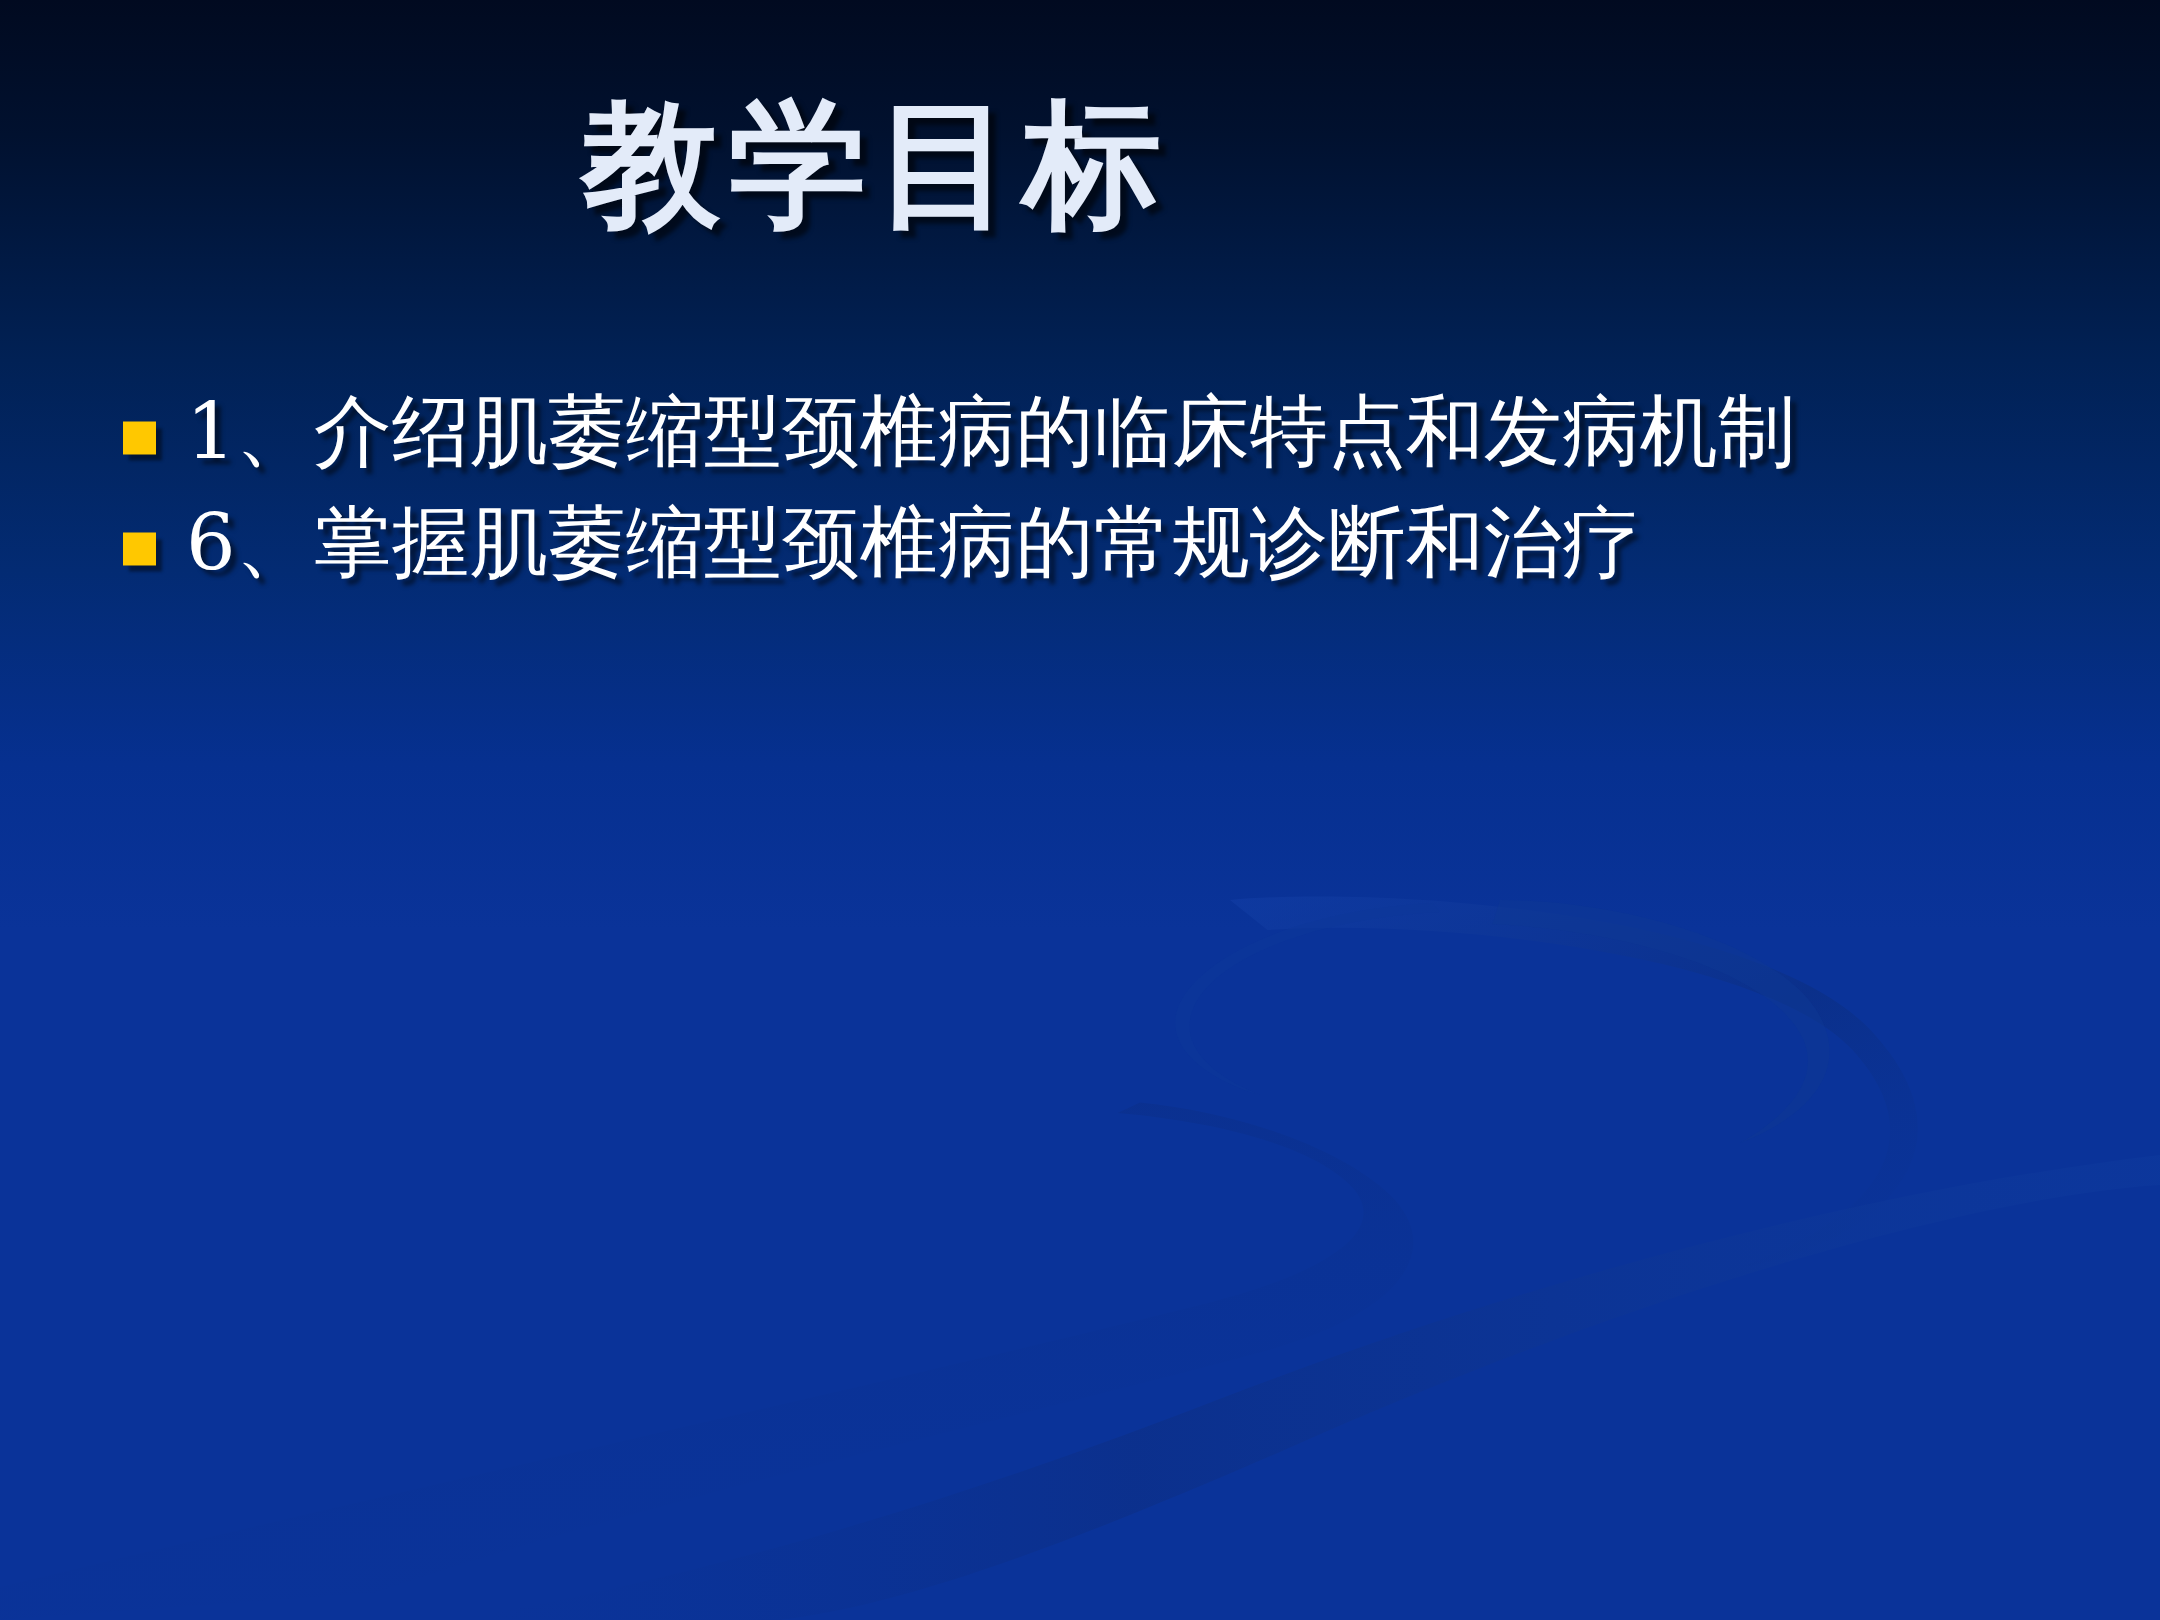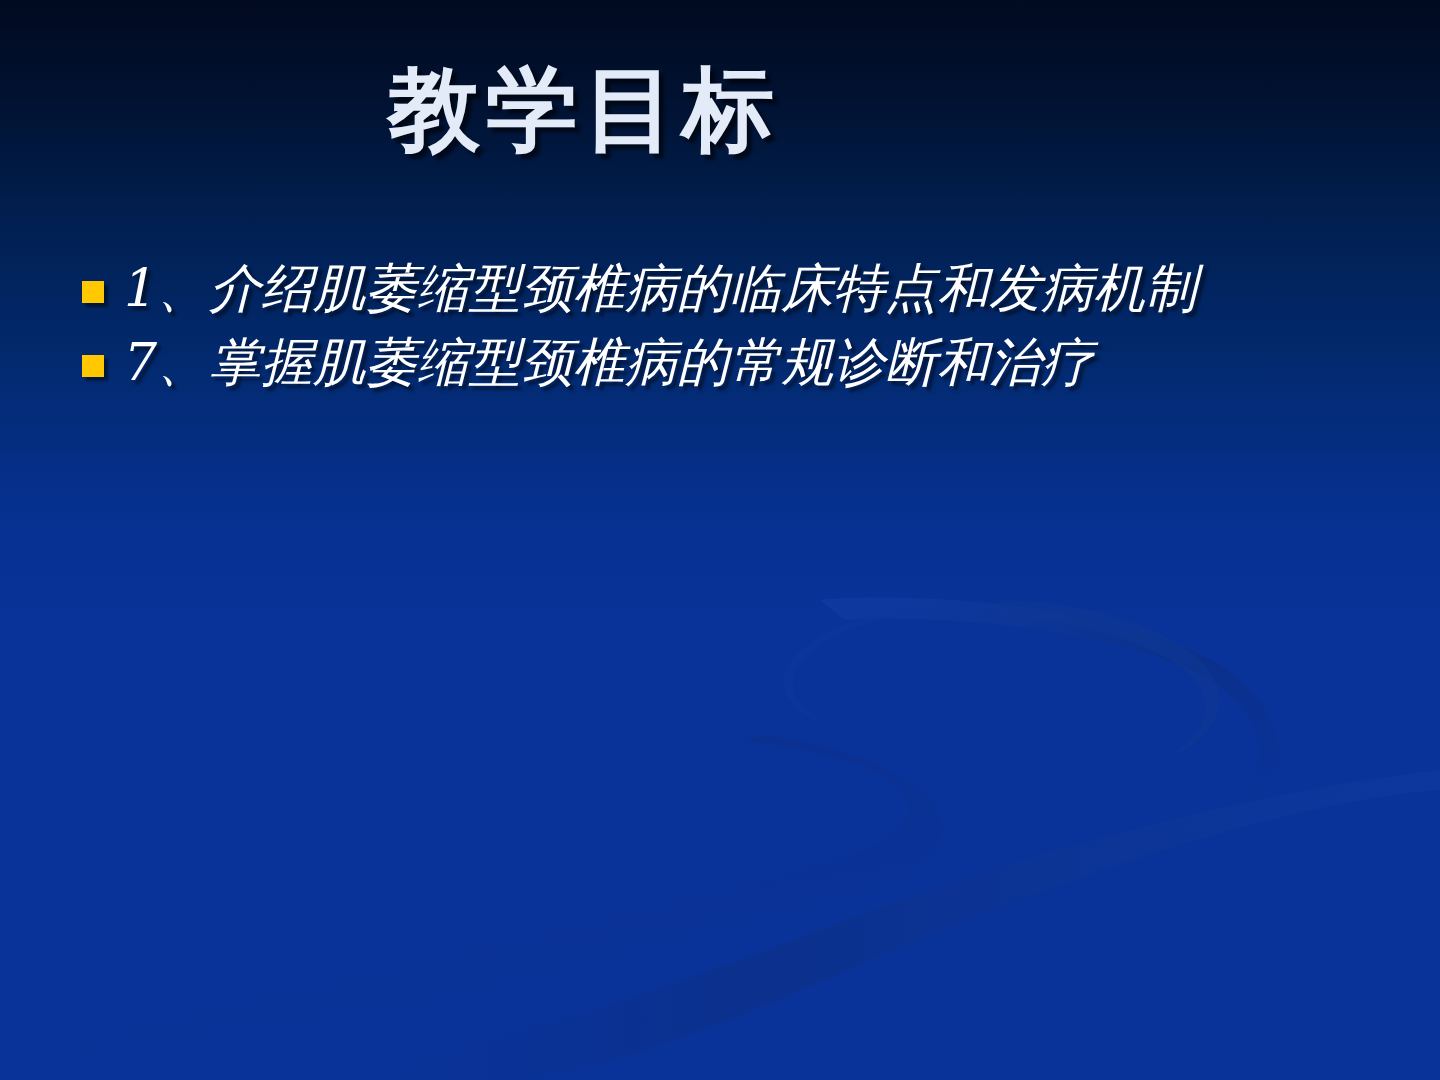--- a/index.html
+++ b/index.html
@@ -55,21 +55,20 @@
   .body-list {
     position: absolute;
     top: 255px;
     left: 82px;
     width: 1290px;
   }
   .bullet-row {
     display: flex;
     align-items: flex-start;
     margin-bottom: 6px;
-    font-style: italic;
   }
   .bullet-marker {
     flex: 0 0 auto;
     width: 22px;
     height: 22px;
     margin-top: 26px;
     margin-right: 20px;
     background: #ffc800;
     box-shadow: 4px 4px 2px rgba(0,0,0,0.45);
   }
@@ -132,17 +131,17 @@
   <div class="body-list">
 
     <div class="bullet-row">
       <span class="bullet-marker"></span>
       <span class="bullet-text">1、介绍肌萎缩型颈椎病的临床特点和发病机制</span>
     </div>
 
 
     <div class="bullet-row">
       <span class="bullet-marker"></span>
-      <span class="bullet-text">7、掌握肌萎缩型颈椎病的常规诊断和治疗</span>
+      <span class="bullet-text">6、掌握肌萎缩型颈椎病的常规诊断和治疗</span>
     </div>
 
   </div>
 </div>
 
 </body></html>

